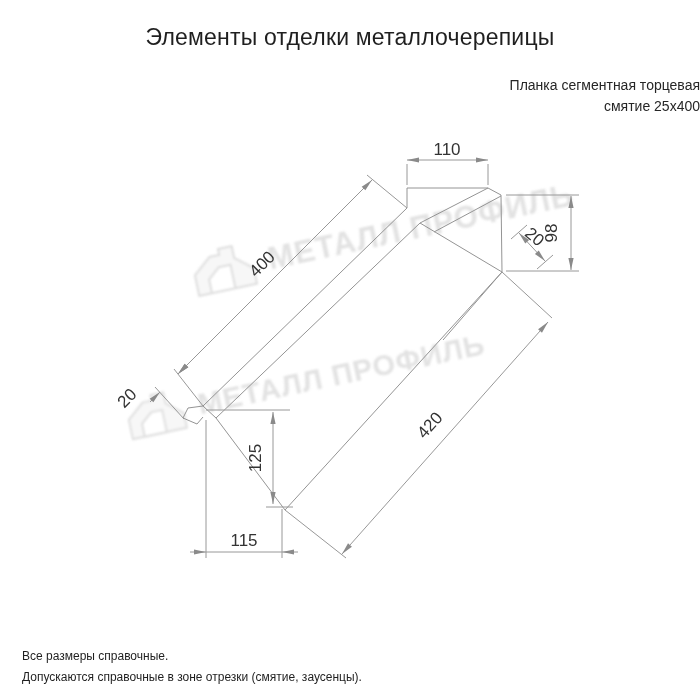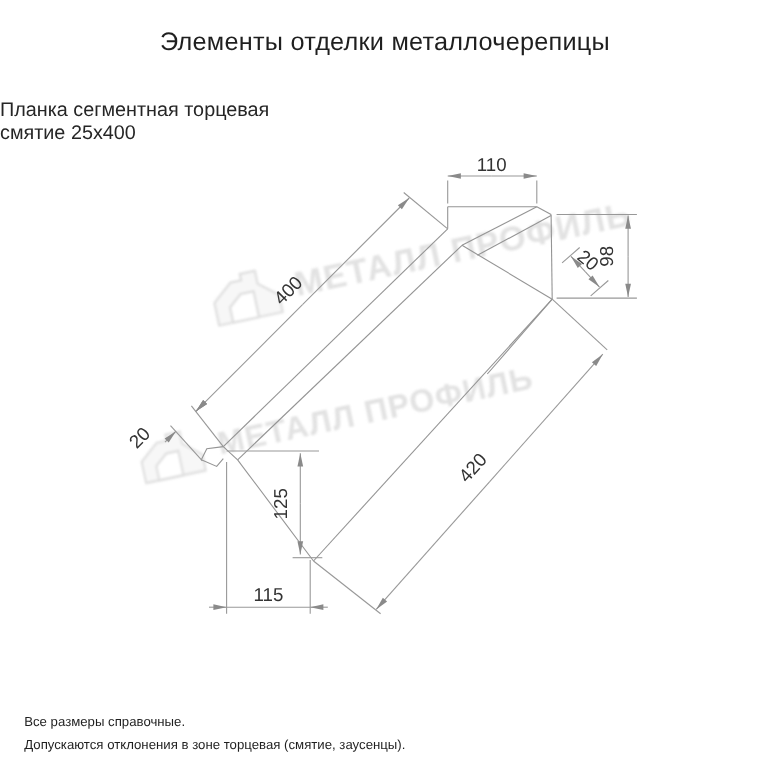--- a/index.html
+++ b/index.html
@@ -7,22 +7,22 @@
     width:700px;height:700px;position:relative;overflow:hidden;
     background:#ffffff;
     font-family:"Liberation Sans", sans-serif;
   }
   .page-title{
     position:absolute;top:24px;left:0;width:700px;
     text-align:center;font-size:23px;font-weight:400;color:#1f1f1f;
     letter-spacing:0.2px;
   }
   .subtitle{
-    position:absolute;top:89px;left:0;width:700px;
-    text-align:left;font-size:18px;line-height:21px;color:#262626;
+    position:absolute;top:75px;left:0;width:700px;
+    text-align:right;font-size:14px;line-height:21px;color:#262626;
   }
   .watermark{
     position:absolute;display:flex;align-items:center;gap:12px;
     transform-origin:left center;white-space:nowrap;
     color:#e2e2e2;filter:blur(0.8px);
     z-index:1;user-select:none;
   }
   .wm-text{font-weight:bold;letter-spacing:1px;}
   .wm-1{left:192px;top:252px;font-size:31px;transform:rotate(-12deg);}
   .wm-2{left:126px;top:398px;font-size:29px;transform:rotate(-12deg);}
@@ -139,14 +139,14 @@
     <text x="266" y="268" transform="rotate(-45 266 268)">400</text>
     <text x="131" y="402" transform="rotate(-45 131 402)">20</text>
     <text x="261" y="458" transform="rotate(-90 261 458)">125</text>
     <text x="244" y="546">115</text>
     <text x="434" y="429" transform="rotate(-48 434 429)">420</text>
   </g>
 </svg>
 
 <div class="footer">
   <div>Все размеры справочные.</div>
-  <div>Допускаются отклонения в зоне торцевая (смятие, заусенцы).</div>
+  <div>Допускаются справочные в зоне отрезки (смятие, заусенцы).</div>
 </div>
 
 </body></html>

